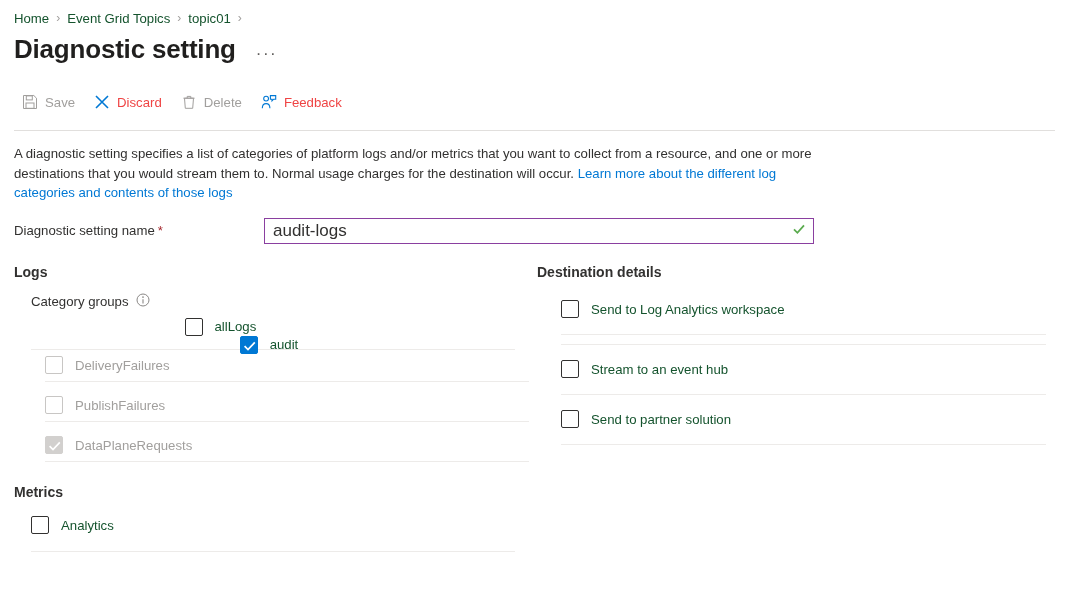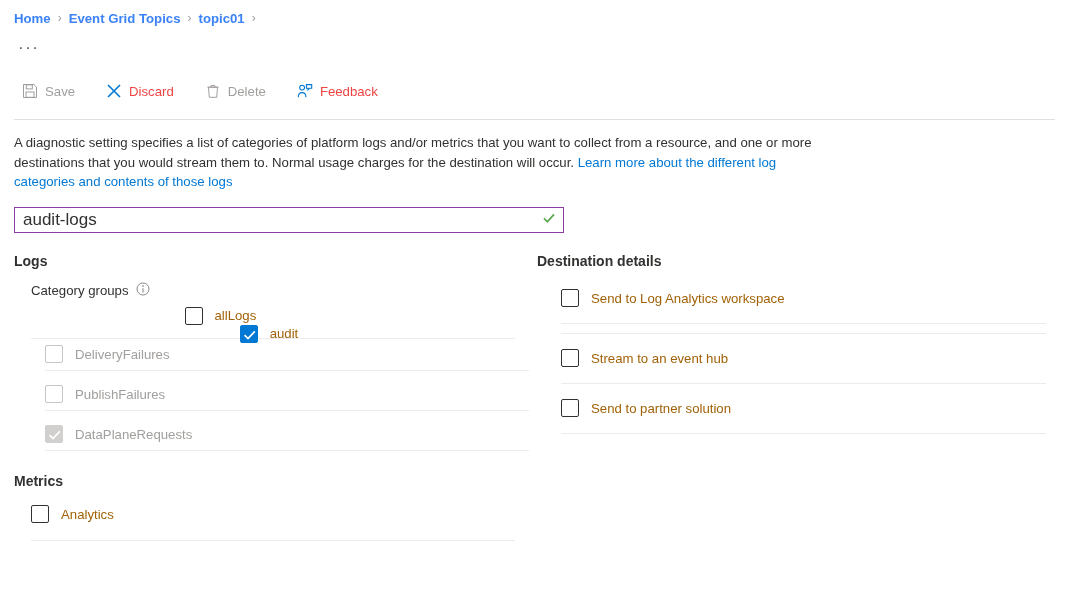--- a/index.html
+++ b/index.html
@@ -20,24 +20,23 @@
   
   .breadcrumb {
     display: flex;
     align-items: center;
     gap: 7px;
     padding: 9px 0 0 14px;
     font-size: 13.2px;
     height: 18px;
   }
   .crumb-link {
-    color: #3b82f6;
+    color: #14532d;
     cursor: pointer;
     white-space: nowrap;
-    font-weight: bold;
   }
   .crumb-sep {
     color: #a19f9d;
     font-size: 12px;
     line-height: 1;
     user-select: none;
   }
 
   
   .title-row {
@@ -61,21 +60,21 @@
     cursor: pointer;
     padding: 2px 4px;
     margin-top: 9px;
     line-height: 10px;
   }
 
   
   .cmdbar {
     display: flex;
     align-items: center;
-    gap: 12px;
+    gap: 0px;
     margin-top: 20px;
     padding-left: 14px;
     height: 32px;
   }
   .cmd {
     display: flex;
     align-items: center;
     gap: 7px;
     padding: 5px 11px 5px 8px;
     font-size: 13.2px;
@@ -199,21 +198,21 @@
     background: #fff;
   }
   .cbx.dis.checked {
     background: #d2d0ce;
     border-color: #d2d0ce;
   }
   .cbx svg { position: absolute; left: 2px; top: 3px; }
 
   .cb-label {
     font-size: 13.2px;
-    color: #a16207;
+    color: #14532d;
     margin-left: 12px;
     white-space: nowrap;
   }
   .cb-label.dim { color: #a19f9d; }
 
   .row-divider {
     height: 1px;
     background: #edebe9;
     margin-left: 31px;
   }
@@ -252,20 +251,21 @@
   <div class="breadcrumb">
     <span class="crumb-link">Home</span>
     <span class="crumb-sep">›</span>
     <span class="crumb-link">Event Grid Topics</span>
     <span class="crumb-sep">›</span>
     <span class="crumb-link">topic01</span>
     <span class="crumb-sep">›</span>
   </div>
 
   <div class="title-row">
+    <h1 class="page-title">Diagnostic setting</h1>
     <span class="ellipsis-btn">···</span>
   </div>
 
   <div class="cmdbar">
 
     <div class="cmd disabled">
       <span>
         <svg width="16" height="16" viewBox="0 0 16 16">
           <path d="M1.5 1.5h10.3L14.5 4.2V14.5H1.5V1.5z" fill="none" stroke="#a19f9d" stroke-width="1"></path>
           <rect x="4.3" y="1.9" width="6" height="4" fill="none" stroke="#a19f9d" stroke-width="1"></rect>
@@ -307,20 +307,23 @@
     </div>
   </div>
 
   <div class="cmd-divider"></div>
 
   <div class="desc">
     <span>A diagnostic setting specifies a list of categories of platform logs and/or metrics that you want to collect from a resource, and one or more destinations that you would stream them to. Normal usage charges for the destination will occur. </span><a>Learn more about the different log categories and contents of those logs</a>
   </div>
 
   <div class="name-row">
+    <div class="name-label">
+      <span>Diagnostic setting name</span><span class="req-star">*</span>
+    </div>
     <div class="name-input-wrap">
       <input class="name-input" type="text" value="audit-logs" style="">
       <span class="valid-check">
         <svg width="14" height="14" viewBox="0 0 14 14">
           <path d="M2 7.4 L5.4 10.8 L12 3.4" fill="none" stroke="#5aab4e" stroke-width="1.8"></path>
         </svg>
       </span>
     </div>
   </div>
 

